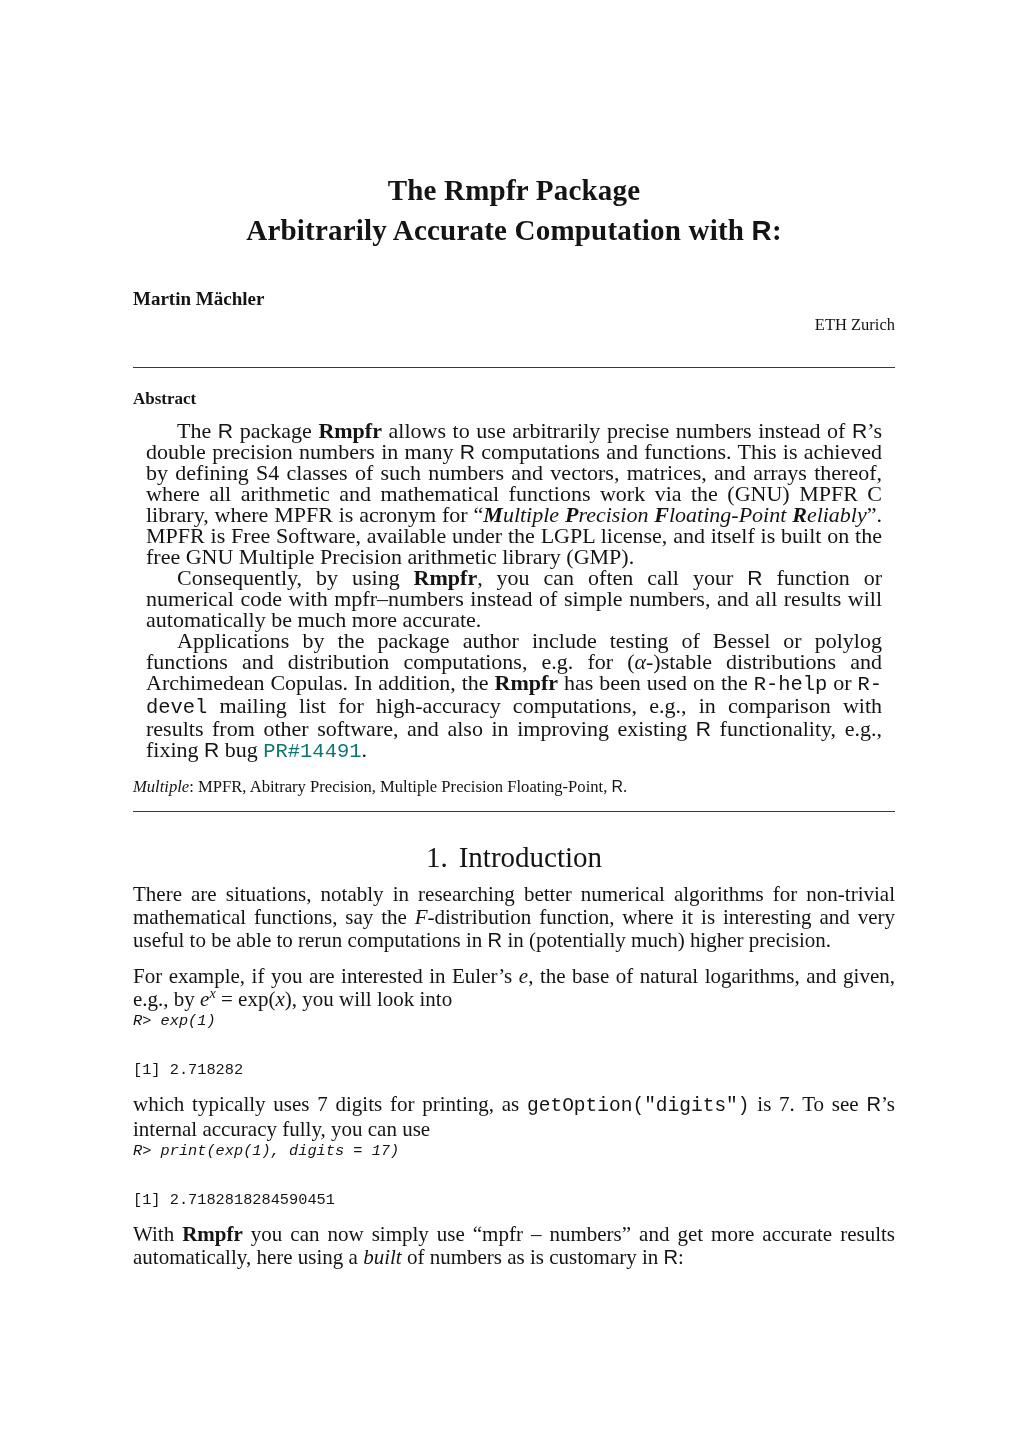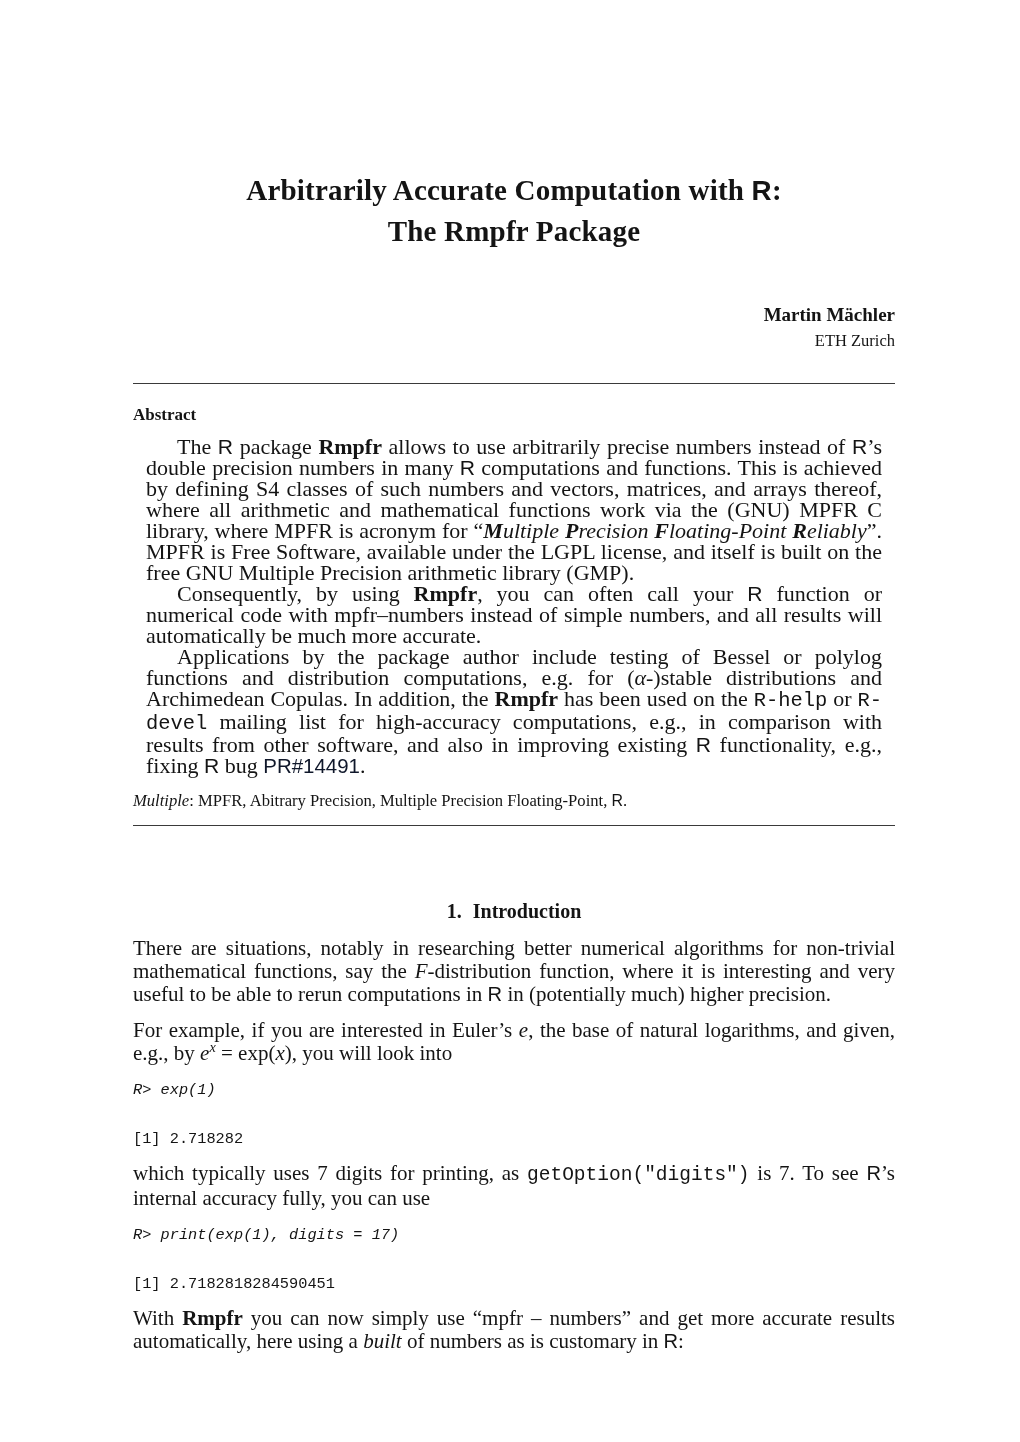--- a/index.html
+++ b/index.html
@@ -16,22 +16,22 @@
   
   .title {
     margin-top: 170px;
     text-align: center;
     font-weight: bold;
     font-size: 29px;
     line-height: 40px;
     letter-spacing: 0.2px;
   }
   .author {
-    margin-top: 52px;
-    text-align: right;
+    margin-top: 36px;
+    text-align: left;
     font-weight: bold;
     font-size: 19px;
     line-height: 24px;
   }
   .affiliation {
     margin-top: 3px;
     text-align: right;
     font-size: 16.5px;
     line-height: 22px;
   }
@@ -56,62 +56,62 @@
   .abstract p { margin: 0; text-indent: 31px; }
 
   .keywords {
     margin-top: 14px;
     font-size: 16.6px;
     line-height: 22px;
   }
 
   
   .section-heading {
-    margin-top: 72px;
+    margin-top: 32px;
     text-align: center;
-    font-weight: bold;
-    font-size: 20px;
+    font-weight: normal;
+    font-size: 29px;
     line-height: 26px;
   }
   .sec-num { margin-right: 11px; }
 
   .body-para {
     margin: 13px 0 0 0;
     font-size: 21px;
     line-height: 23px;
     text-align: justify;
   }
 
   .code-line, .output-line {
     font-family: "Liberation Mono", monospace;
     font-size: 15.3px;
     line-height: 20px;
     white-space: pre;
   }
-  .code-line { margin-top: 15px; font-style: italic; }
+  .code-line { font-style: italic; }
   .output-line { margin-top: 29px; }
 
   
   .s-b  { font-weight: bold; }
   .s-i  { font-style: italic; }
   .s-bi { font-weight: bold; font-style: italic; }
   .s-sf { font-family: "Liberation Sans", sans-serif; font-size: 0.96em; }
   .s-tt { font-family: Liberation Mono, monospace; font-size: 0.93em; }
-  .s-ttlink { font-family: Liberation Sans, sans-serif; font-size: 0.93em; color: #0f172a; }
+  .s-ttlink { font-family: Liberation Mono, monospace; font-size: 0.93em; color: #0f766e; }
   .s-sup { font-style: italic; font-size: 0.68em; vertical-align: super; line-height: 0; }
 </style>
 </head>
 <body>
 
 <div class="page">
   <div class="content">
 
     <div class="title">
+      <div>The Rmpfr Package</div>
       <div>Arbitrarily Accurate Computation with <span class="s-sf">R</span>:</div>
-      <div>The Rmpfr Package</div>
     </div>
 
     <div class="author">Martin Mächler</div>
     <div class="affiliation">ETH Zurich</div>
 
     <hr class="rule rule-top">
 
     <div class="abstract-heading">Abstract</div>
 
     <div class="abstract">

